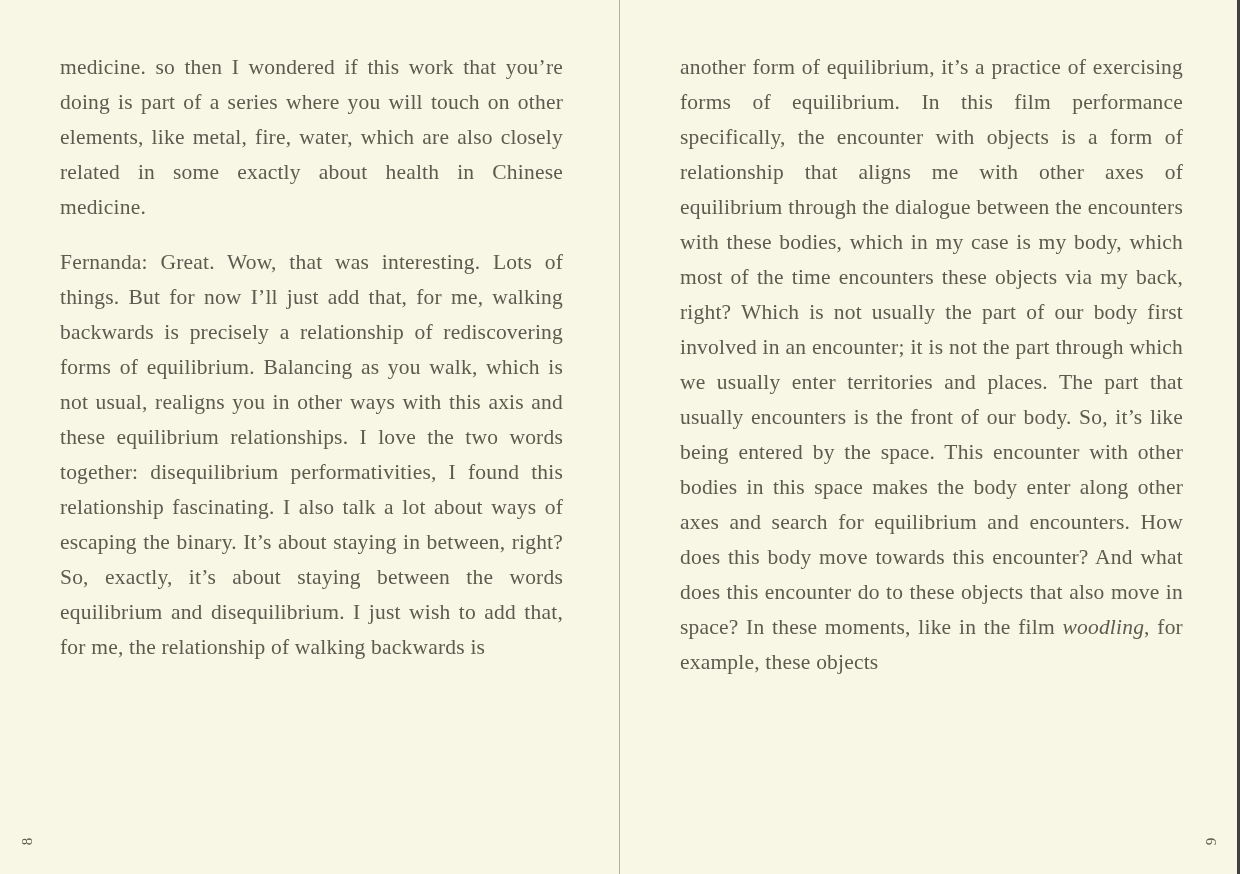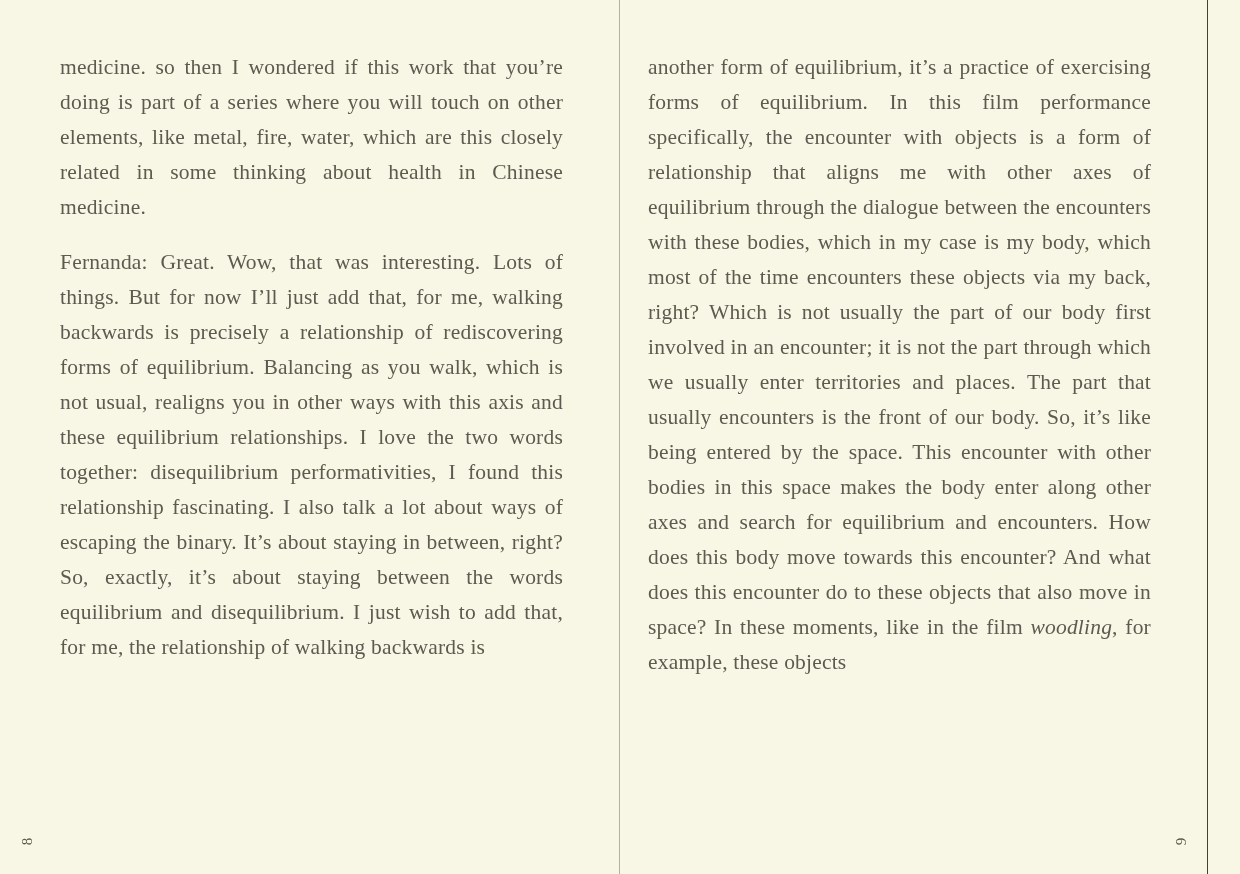--- a/index.html
+++ b/index.html
@@ -19,22 +19,22 @@
     top: 0;
     width: 620px;
     height: 874px;
     box-sizing: border-box;
   }
   .page-left {
     left: 0;
     border-right: 1px solid #b3b2a1;
   }
   .page-right {
-    left: 588px;
-    border-right: 1px solid #404040;
+    left: 620px;
+    border-right: 3px solid #404040;
   }
   .text-block {
     position: absolute;
     top: 50px;
     left: 60px;
     width: 503px;
     color: #5d5b4f;
     font-size: 21.5px;
     line-height: 35px;
     text-align: justify;
@@ -64,21 +64,21 @@
     right: 22px;
   }
 </style>
 </head>
 <body>
 
 <div class="spread">
 
   <div class="page page-left">
     <div class="text-block">
-      <p>medicine. so then I wondered if this work that you’re doing is part of a series where you will touch on other elements, like metal, fire, water, which are this closely related in some thinking about health in Chinese medicine.</p>
+      <p>medicine. so then I wondered if this work that you’re doing is part of a series where you will touch on other elements, like metal, fire, water, which are also closely related in some exactly about health in Chinese medicine.</p>
       <p>Fernanda: Great. Wow, that was interesting. Lots of things. But for now I’ll just add that, for me, walking backwards is precisely a relationship of rediscovering forms of equilibrium. Balancing as you walk, which is not usual, realigns you in other ways with this axis and these equilibrium relationships. I love the two words together: disequilibrium performativities, I found this relationship fascinating. I also talk a lot about ways of escaping the binary. It’s about staying in between, right? So, exactly, it’s about staying between the words equilibrium and disequilibrium. I just wish to add that, for me, the relationship of walking backwards is</p>
     </div>
     <div class="folio folio-left">8</div>
   </div>
 
   <div class="page page-right">
     <div class="text-block">
       <p><span>another form of equilibrium, it’s a practice of exercising forms of equilibrium. In this film performance specifically, the encounter with objects is a form of relationship that aligns me with other axes of equilibrium through the dialogue between the encounters with these bodies, which in my case is my body, which most of the time encounters these objects via my back, right? Which is not usually the part of our body first involved in an encounter; it is not the part through which we usually enter territories and places. The part that usually encounters is the front of our body. So, it’s like being entered by the space. This encounter with other bodies in this space makes the body enter along other axes and search for equilibrium and encounters. How does this body move towards this encounter? And what does this encounter do to these objects that also move in space? In these moments, like in the film </span><em>woodling</em><span>, for example, these objects</span></p>
     </div>
     <div class="folio folio-right">9</div>

